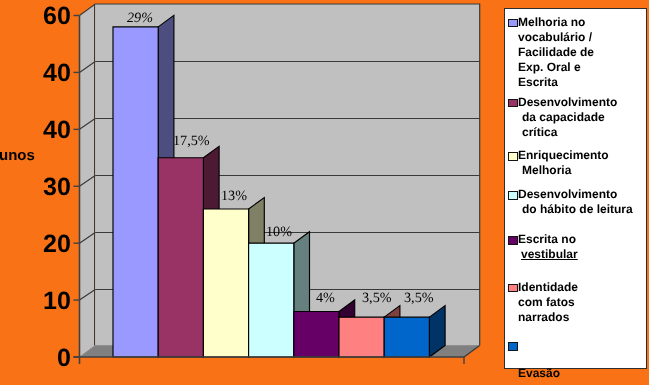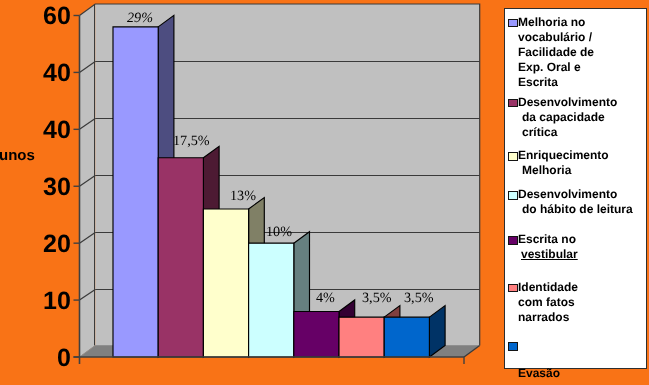--- a/index.html
+++ b/index.html
@@ -76,21 +76,21 @@
       <div class="ylab" style="right: 578px; top: 61.3167px;">40</div>
       <div class="ylab" style="right: 578px; top: 118.233px;">40</div>
       <div class="ylab" style="right: 578px; top: 175.15px;">30</div>
       <div class="ylab" style="right: 578px; top: 232.067px;">20</div>
       <div class="ylab" style="right: 578px; top: 288.983px;">10</div>
       <div class="ylab" style="right: 578px; top: 345.9px;">0</div>
     </div>
   <div id="dlabels">
       <div class="dlab" style="left: 127px; top: 11px; font-style: italic;">29%</div>
       <div class="dlab" style="left: 172.8px; top: 133.5px;">17,5%</div>
-      <div class="dlab" style="left: 220.6px; top: 188.8px; margin-left: 9px;">13%</div>
+      <div class="dlab" style="left: 220.6px; top: 188.8px;">13%</div>
       <div class="dlab" style="left: 265.6px; top: 224.9px; font-family: Liberation Serif, serif;">10%</div>
       <div class="dlab" style="left: 315.7px; top: 291.1px;">4%</div>
       <div class="dlab" style="left: 361.9px; top: 291.1px;">3,5%</div>
       <div class="dlab" style="left: 404.2px; top: 291.1px;">3,5%</div>
     </div>
   <div class="axistitle" id="ytitle" style="left: -1.2px; top: 148.2px;">unos</div>
   <div id="legend">
       <div class="lrow" style="left: 0px; top: 5.3px; width: 141px; height: 76px;"></div>
       <div class="lsw" style="background: rgb(153, 153, 255); left: 3.4px; top: 9.7px;"></div>
       <div class="ltext" style="left: 13.3px; top: 6.7px;">Melhoria no</div>

